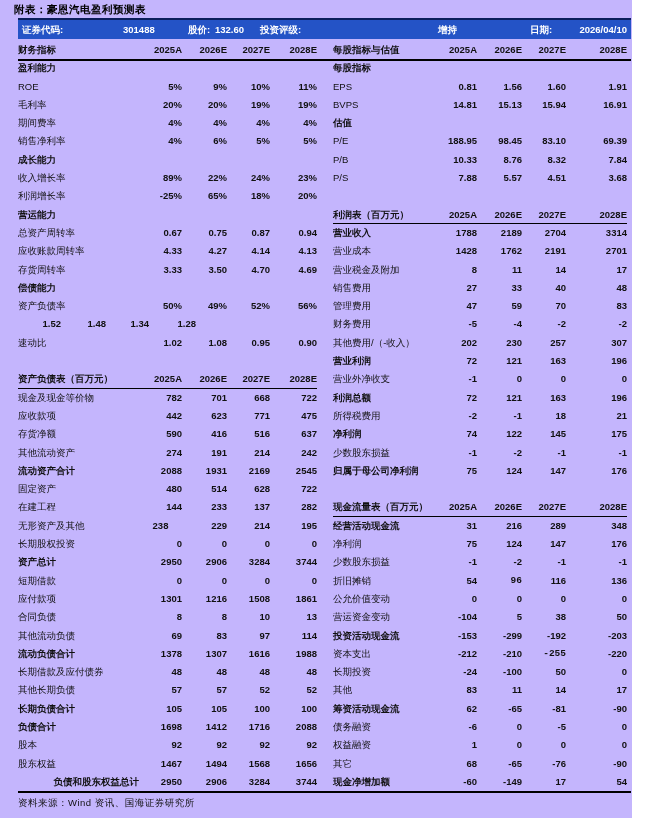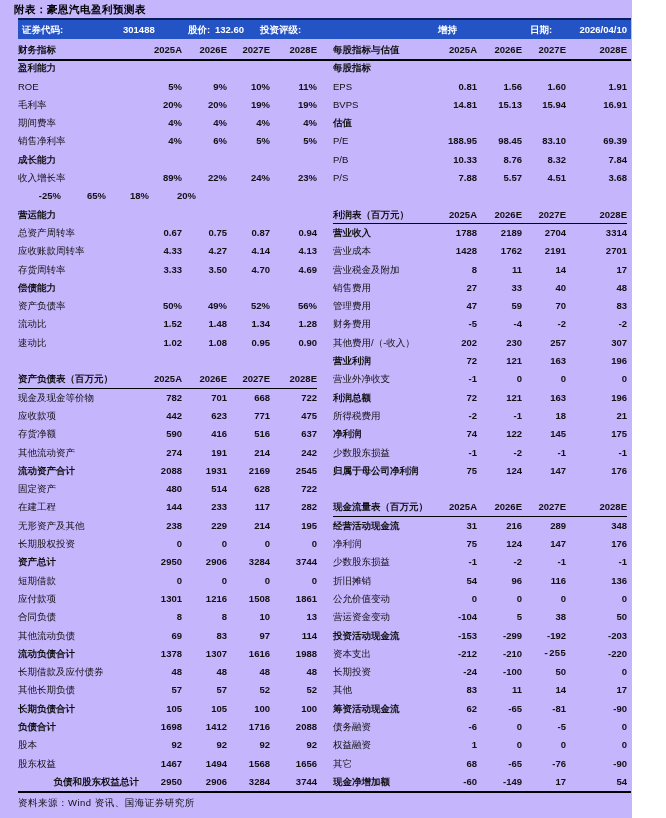--- a/index.html
+++ b/index.html
@@ -94,20 +94,21 @@
           <span class="lab" style="width: 121px;">成长能力</span>
         </div>
         <div class="row item">
           <span class="lab" style="width: 121px;">收入增长率</span>
           <span class="cell" style="width: 43px;">89%</span>
           <span class="cell" style="width: 45px;">22%</span>
           <span class="cell" style="width: 43px;">24%</span>
           <span class="cell" style="width: 47px;">23%</span>
         </div>
         <div class="row item">
+          <span class="lab" style="width: 121px;">利润增长率</span>
           <span class="cell" style="width: 43px;">-25%</span>
           <span class="cell" style="width: 45px;">65%</span>
           <span class="cell" style="width: 43px;">18%</span>
           <span class="cell" style="width: 47px;">20%</span>
         </div>
         <div class="row section">
           <span class="lab" style="width: 121px;">营运能力</span>
         </div>
         <div class="row item">
           <span class="lab" style="width: 121px;">总资产周转率</span>
@@ -134,21 +135,20 @@
           <span class="lab" style="width: 121px;">偿债能力</span>
         </div>
         <div class="row item">
           <span class="lab" style="width: 121px;">资产负债率</span>
           <span class="cell" style="width: 43px;">50%</span>
           <span class="cell" style="width: 45px;">49%</span>
           <span class="cell" style="width: 43px;">52%</span>
           <span class="cell" style="width: 47px;">56%</span>
         </div>
         <div class="row item">
-          <span class="lab" style="width: 121px;">流动比</span>
           <span class="cell" style="width: 43px;">1.52</span>
           <span class="cell" style="width: 45px;">1.48</span>
           <span class="cell" style="width: 43px;">1.34</span>
           <span class="cell" style="width: 47px;">1.28</span>
         </div>
         <div class="row item">
           <span class="lab" style="width: 121px;">速动比</span>
           <span class="cell" style="width: 43px;">1.02</span>
           <span class="cell" style="width: 45px;">1.08</span>
           <span class="cell" style="width: 43px;">0.95</span>
@@ -201,26 +201,26 @@
           <span class="lab" style="width: 121px;">固定资产</span>
           <span class="cell" style="width: 43px;">480</span>
           <span class="cell" style="width: 45px;">514</span>
           <span class="cell" style="width: 43px;">628</span>
           <span class="cell" style="width: 47px;">722</span>
         </div>
         <div class="row item">
           <span class="lab" style="width: 121px;">在建工程</span>
           <span class="cell" style="width: 43px;">144</span>
           <span class="cell" style="width: 45px;">233</span>
-          <span class="cell" style="width: 43px;">117</span>
+          <span class="cell" style="width: 43px;">137</span>
           <span class="cell" style="width: 47px;">282</span>
         </div>
         <div class="row item">
           <span class="lab" style="width: 121px;">无形资产及其他</span>
-          <span class="cell" style="width: 43px;">238</span>
+          <span class="cell" style="width: 43px; text-align: center;">238</span>
           <span class="cell" style="width: 45px;">229</span>
           <span class="cell" style="width: 43px;">214</span>
           <span class="cell" style="width: 47px;">195</span>
         </div>
         <div class="row item">
           <span class="lab" style="width: 121px;">长期股权投资</span>
           <span class="cell" style="width: 43px;">0</span>
           <span class="cell" style="width: 45px;">0</span>
           <span class="cell" style="width: 43px;">0</span>
           <span class="cell" style="width: 47px;">0</span>
@@ -497,21 +497,21 @@
         <div class="row item">
           <span class="lab" style="width: 100px;">少数股东损益</span>
           <span class="cell" style="width: 44px;">-1</span>
           <span class="cell" style="width: 45px;">-2</span>
           <span class="cell" style="width: 44px;">-1</span>
           <span class="cell" style="width: 61px;">-1</span>
         </div>
         <div class="row item">
           <span class="lab" style="width: 100px;">折旧摊销</span>
           <span class="cell" style="width: 44px;">54</span>
-          <span class="cell" style="width: 45px;">96</span>
+          <span class="cell" style="width: 45px; font-family: Liberation Mono, monospace;">96</span>
           <span class="cell" style="width: 44px;">116</span>
           <span class="cell" style="width: 61px;">136</span>
         </div>
         <div class="row item">
           <span class="lab" style="width: 100px;">公允价值变动</span>
           <span class="cell" style="width: 44px;">0</span>
           <span class="cell" style="width: 45px;">0</span>
           <span class="cell" style="width: 44px;">0</span>
           <span class="cell" style="width: 61px;">0</span>
         </div>

